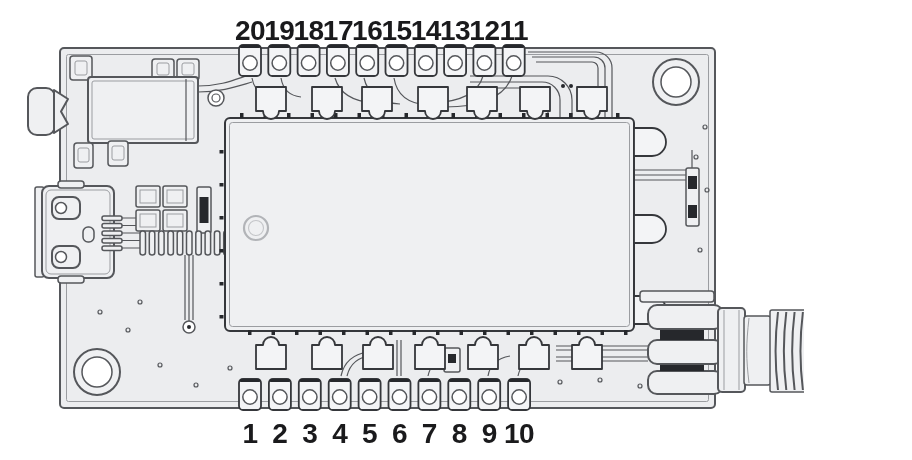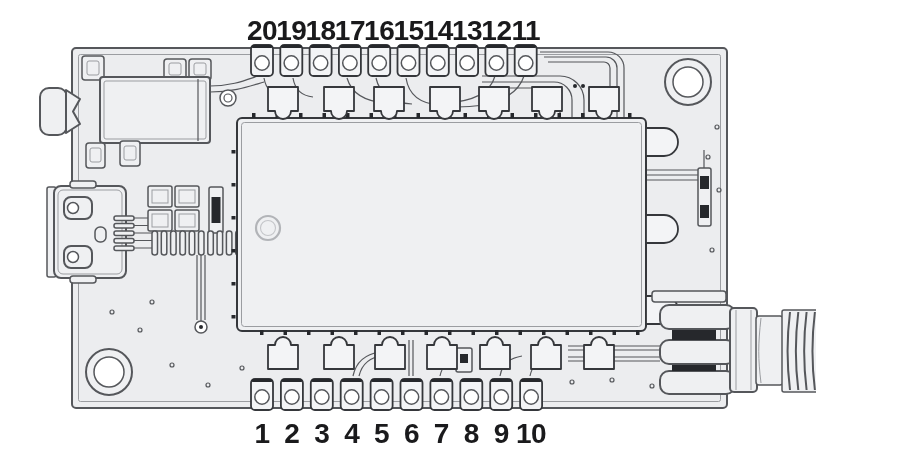--- a/index.html
+++ b/index.html
@@ -1,17 +1,17 @@
 <!DOCTYPE html>
 <html><head>
 <meta charset="utf-8">
 <style>
   html,body{margin:0;padding:0;background:#fff;}
   .stage{position:relative;width:804px;height:460px;background:var(--bg,#fff);overflow:hidden;
-         font-family:"Liberation Sans",sans-serif;padding-left:12px;}
+         font-family:"Liberation Sans",sans-serif;}
   svg{display:block;}
   .ln  {fill:none;stroke:var(--line);stroke-width:1.2;}
   .ln2 {fill:none;stroke:var(--line-soft);stroke-width:1;}
   .part{fill:var(--part);stroke:var(--line);stroke-width:1.5;stroke-linejoin:round;}
   .part2{fill:var(--part);stroke:var(--line);stroke-width:2;stroke-linejoin:round;}
   .pad {fill:var(--pad);stroke:var(--line-strong);stroke-width:1.8;stroke-linejoin:round;}
   .hole{fill:var(--hole);stroke:var(--line);stroke-width:1.5;}
   .dark{fill:var(--dark);stroke:none;}
   .board{fill:var(--board);stroke:var(--line);stroke-width:2;}
   .shield{fill:var(--part);stroke:var(--line-strong);stroke-width:2;}

